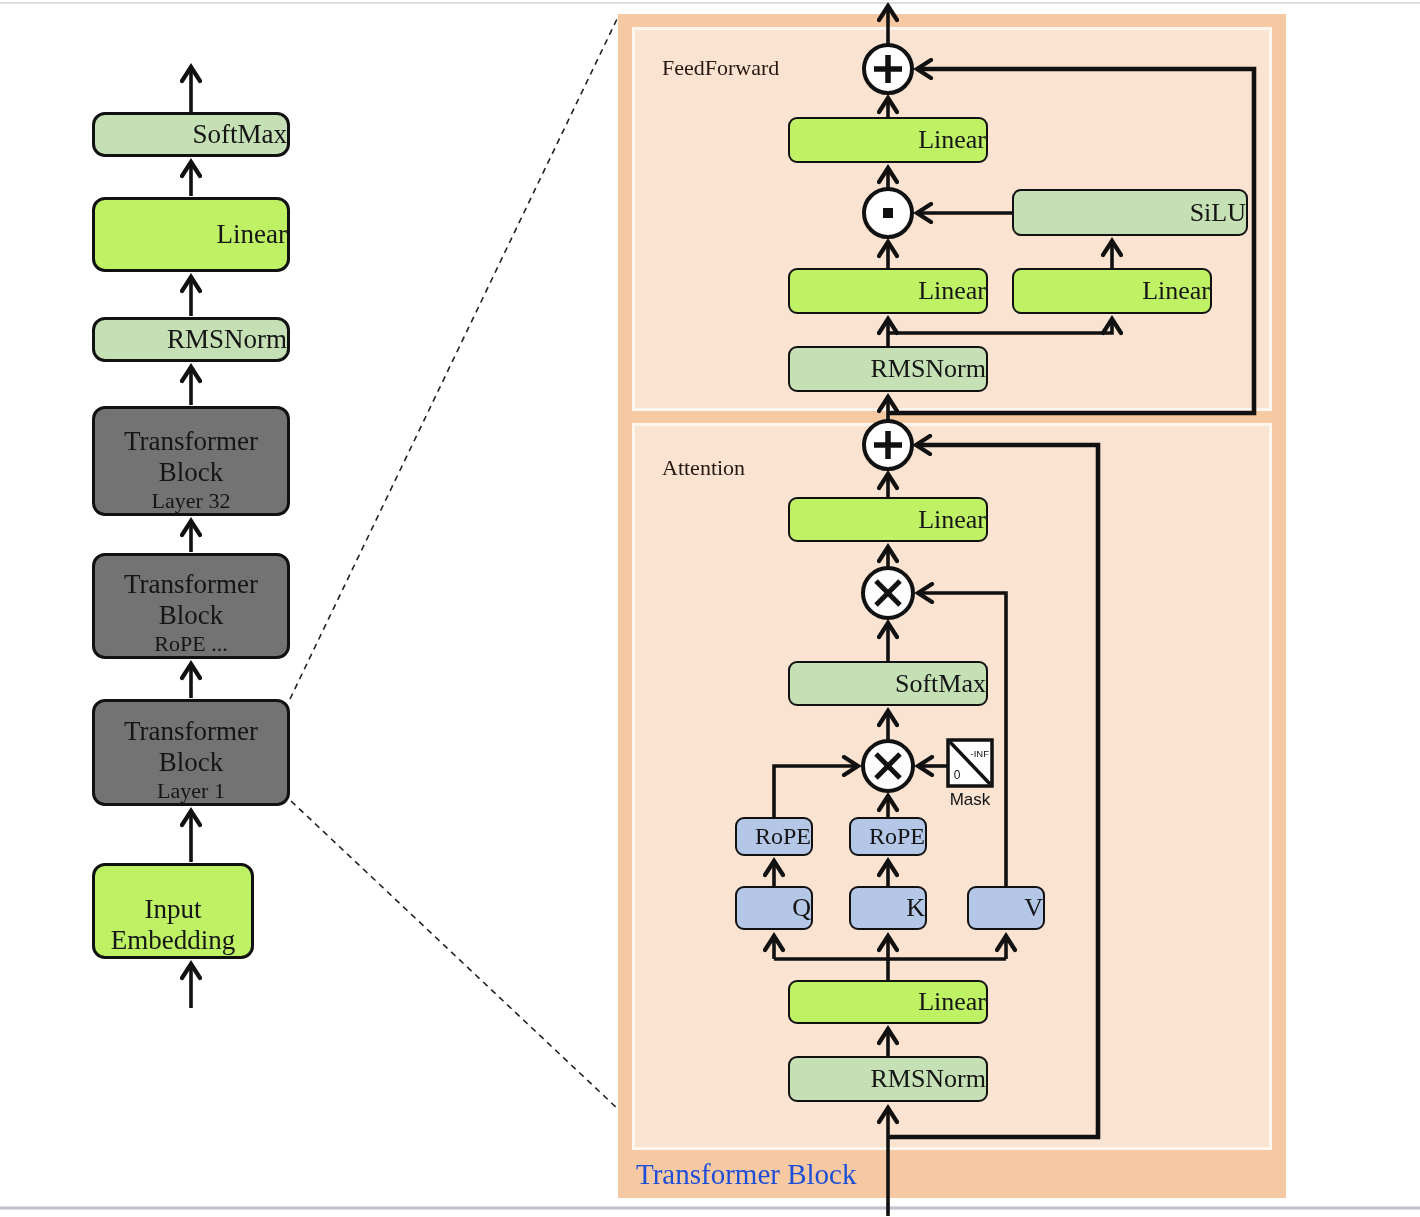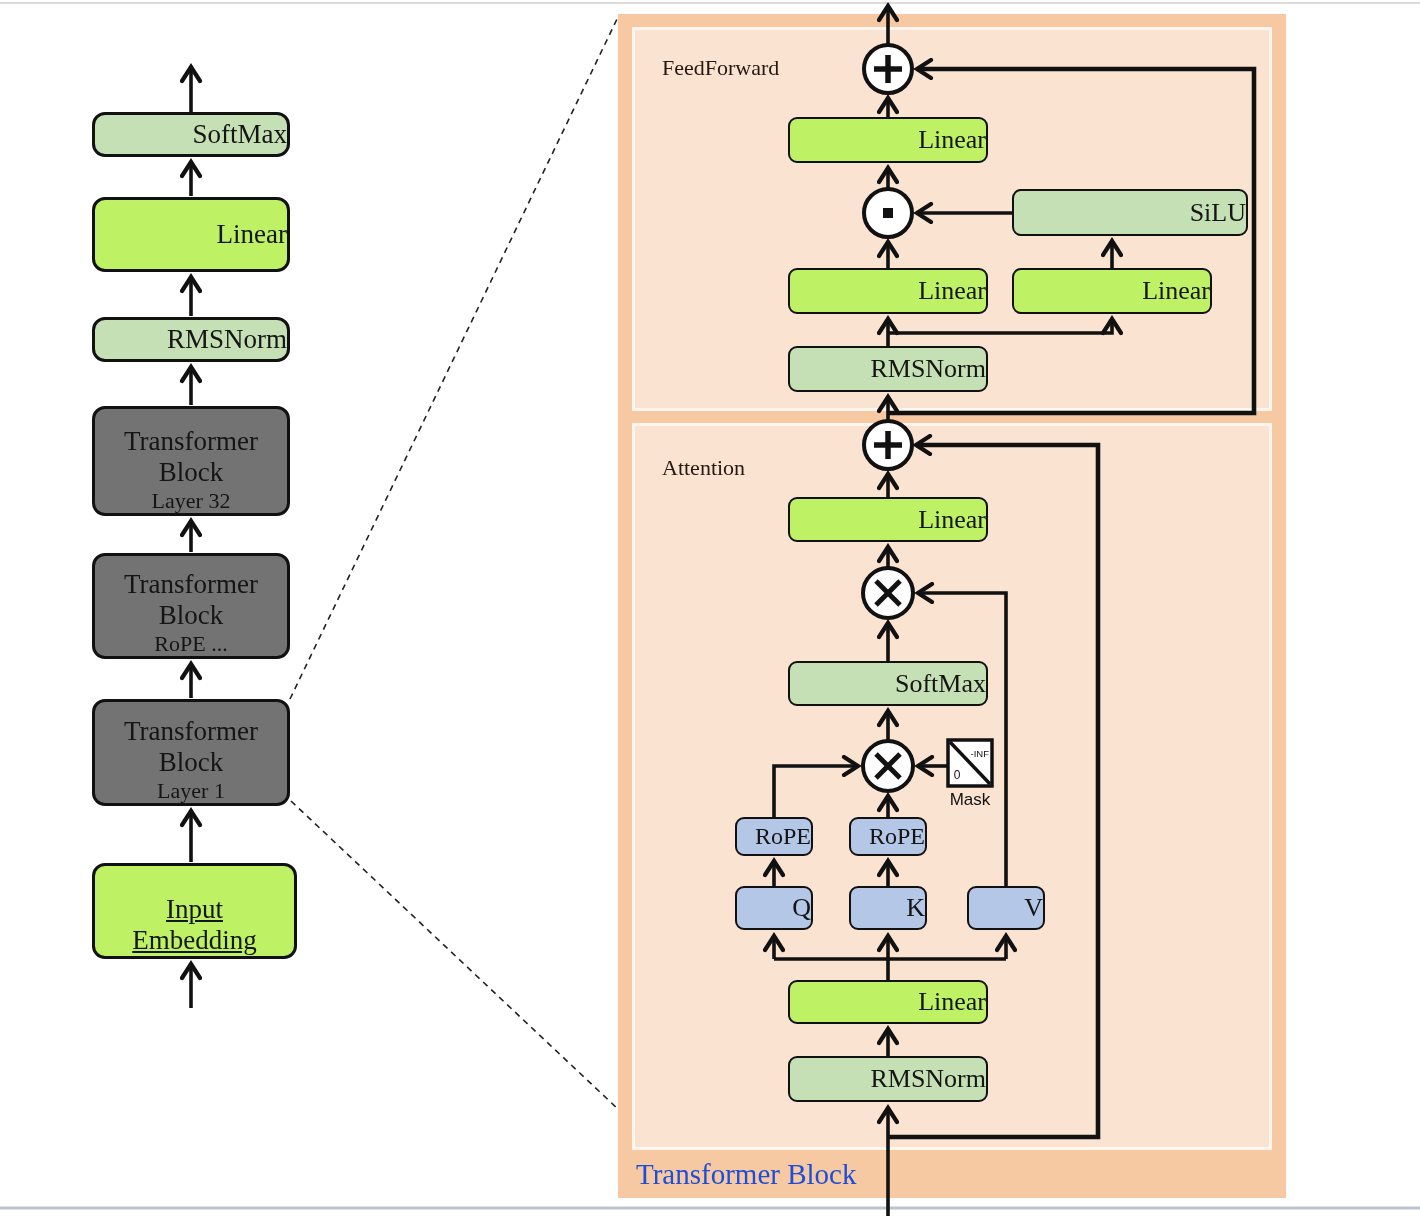--- a/index.html
+++ b/index.html
@@ -59,21 +59,21 @@
   <div class="box left orange multi" style="left:92px;top:553px;width:198px;height:106px;">
     <span>Transformer</span>
     <span>Block</span>
     <span class="sub">RoPE ...</span>
   </div>
   <div class="box left orange multi" style="left:92px;top:699px;width:198px;height:107px;">
     <span>Transformer</span>
     <span>Block</span>
     <span class="sub">Layer 1</span>
   </div>
-  <div class="box left blue multi" style="left:92px;top:863px;width:205px;height:96px;text-decoration:underline;">
+  <div class="box left blue multi" style="left:92px;top:863px;width:162px;height:96px;">
     <span>Input</span>
     <span>Embedding</span>
   </div>
 
   <div class="box blue" style="left:788px;top:117px;width:200px;height:46px;">
     <span>Linear</span>
   </div>
   <div class="box green" style="left:1012px;top:189px;width:236px;height:47px;">
     <span>SiLU</span>
   </div>

